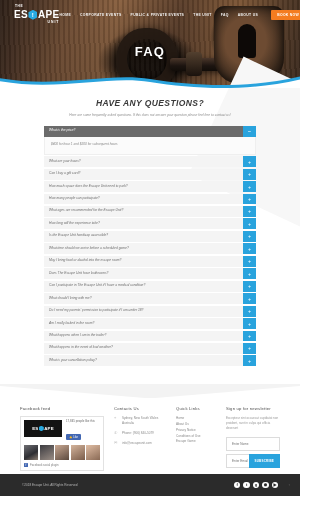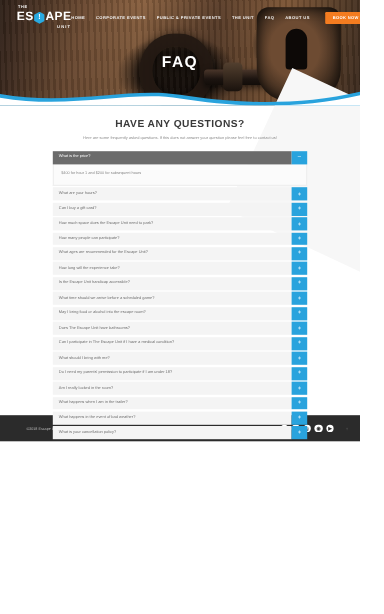--- a/index.html
+++ b/index.html
@@ -2,21 +2,21 @@
 <html><head>
 <meta charset="utf-8">
 <style>
   * { box-sizing: border-box; margin: 0; padding: 0; }
   html, body {
     width: 300px; height: 512px;
     font-family: "Liberation Sans", sans-serif;
     background: #ffffff;
     overflow: hidden;
   }
-  .page { position: relative; width: 300px; height: 368px; overflow: hidden; }
+  .page { position: relative; width: 300px; height: 496px; overflow: hidden; }
 
   
   .hero {
     position: relative; height: 88px; overflow: hidden;
     background: #4a372c;
   }
   .hero-bg {
     position: absolute; inset: 0;
     background:
       radial-gradient(ellipse 70px 46px at 148px 62px, rgba(20,14,10,.92) 0 42%, rgba(20,14,10,0) 72%),
@@ -101,21 +101,21 @@
     position:absolute; left:0; right:0; top:44px; text-align:center; z-index:4;
     color:#ffffff; font-size:13px; font-weight:700; letter-spacing:1.2px;
     text-shadow:0 2px 5px rgba(0,0,0,.6);
   }
   .wave {
     position:absolute; left:-2px; right:-2px; bottom:-1px; height:20px; z-index:6;
   }
 
   
   .faq {
-    padding:10px 44px 16px 44px; background:#ffffff; position:relative;
+    padding:10px 44px 16px 44px; background:#ffffff; position:relative;font-style:italic;
   }
   .faq::before {
     content:""; position:absolute; right:-40px; top:-10px; width:130px; height:130px;
     background:#f7f7f7; transform:rotate(25deg); z-index:0;
   }
   .faq-inner { position:relative; z-index:1; }
   .faq-title {
     text-align:center; font-size:8.5px; font-weight:700; color:#3a3a3a;
     letter-spacing:.4px; margin-bottom:5px;
   }

